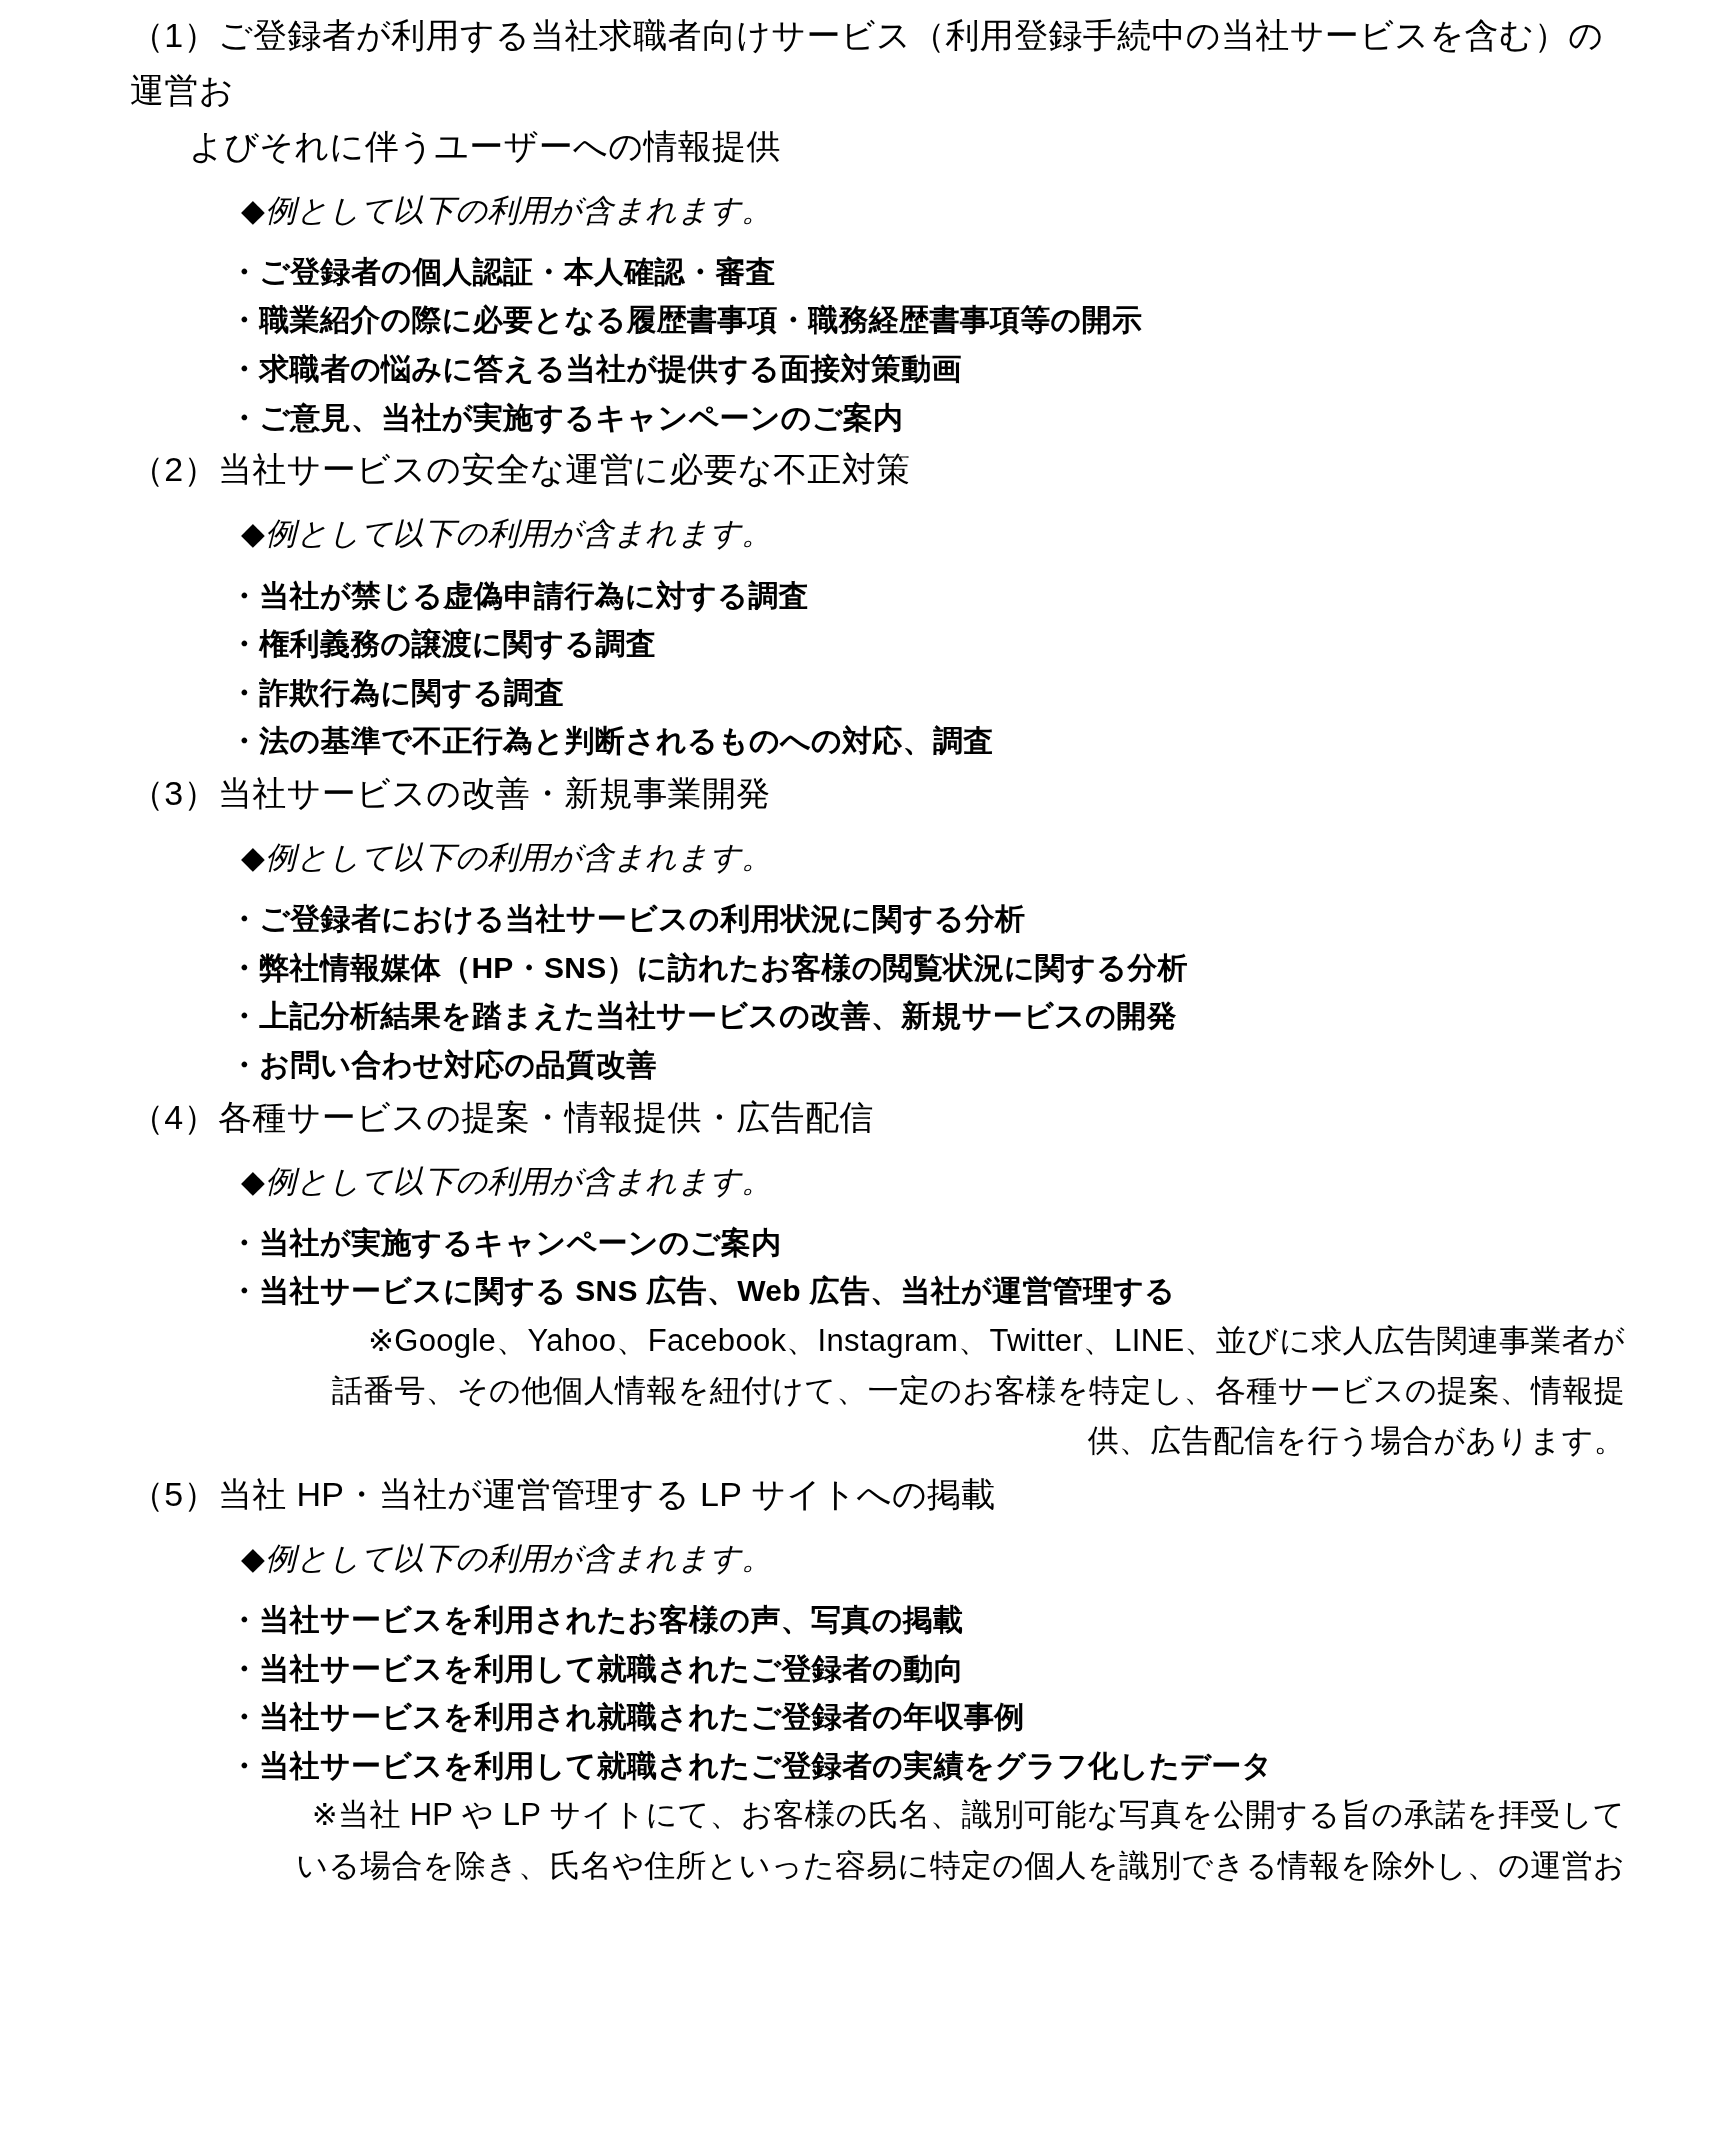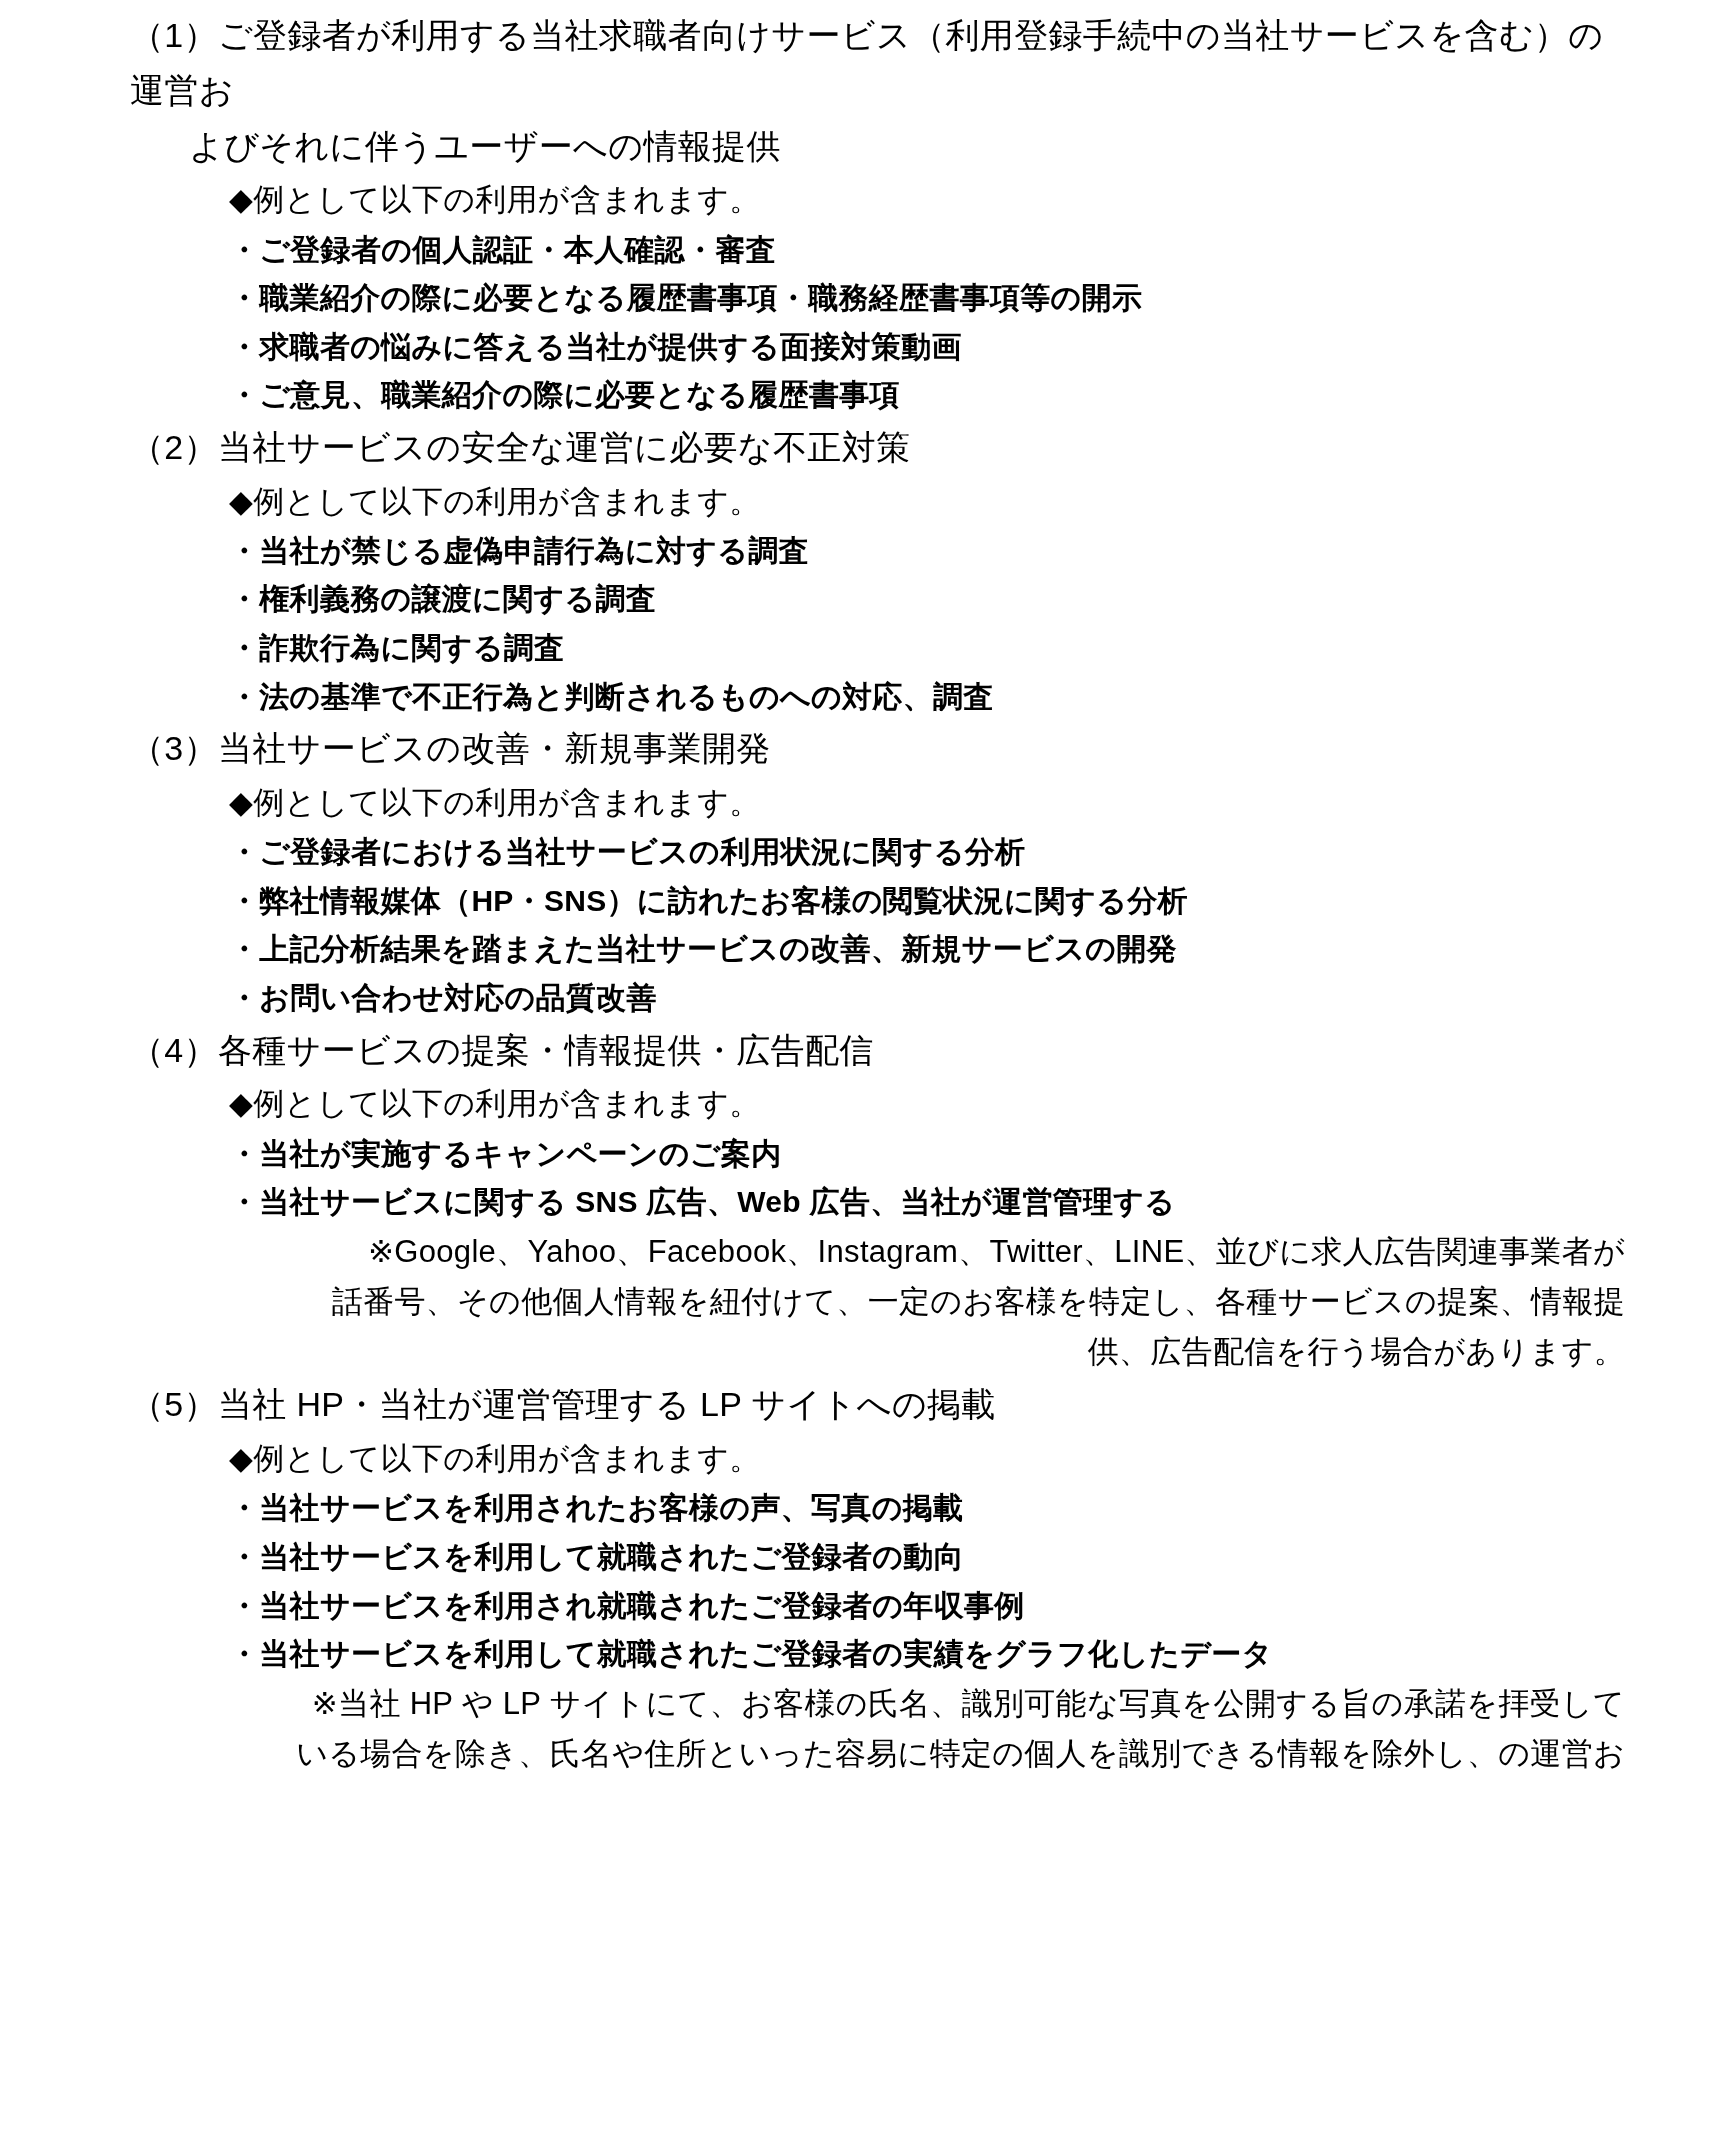--- a/index.html
+++ b/index.html
@@ -29,23 +29,24 @@
     letter-spacing: 0.01em;
   }
   .num-item .cont {
     display: block;
     padding-left: 59px;
   }
 
   .diamond-line {
     font-size: 31px;
     line-height: 1.62;
-    margin: 0;
+    margin: 12px;
     padding-left: 99px;
     letter-spacing: 0.01em;
+    font-style: italic;
   }
 
   .bullet-line {
     font-size: 30px;
     line-height: 1.62;
     margin: 0;
     padding-left: 99px;
     letter-spacing: 0.01em;
     font-weight: bold;
   }
@@ -67,21 +68,21 @@
 <body>
 
 <div class="page">
 
   <div class="section">
     <p class="num-item"><span>（1）</span><span>ご登録者が利用する当社求職者向けサービス（利用登録手続中の当社サービスを含む）の運営お</span><span class="cont">よびそれに伴うユーザーへの情報提供</span></p>
     <p class="diamond-line">◆例として以下の利用が含まれます。</p>
     <p class="bullet-line">・ご登録者の個人認証・本人確認・審査</p>
     <p class="bullet-line">・職業紹介の際に必要となる履歴書事項・職務経歴書事項等の開示</p>
     <p class="bullet-line">・求職者の悩みに答える当社が提供する面接対策動画</p>
-    <p class="bullet-line">・ご意見、職業紹介の際に必要となる履歴書事項</p>
+    <p class="bullet-line">・ご意見、当社が実施するキャンペーンのご案内</p>
   </div>
 
   <div class="section">
     <p class="num-item"><span>（2）</span><span>当社サービスの安全な運営に必要な不正対策</span></p>
     <p class="diamond-line">◆例として以下の利用が含まれます。</p>
     <p class="bullet-line">・当社が禁じる虚偽申請行為に対する調査</p>
     <p class="bullet-line">・権利義務の譲渡に関する調査</p>
     <p class="bullet-line">・詐欺行為に関する調査</p>
     <p class="bullet-line">・法の基準で不正行為と判断されるものへの対応、調査</p>
   </div>

